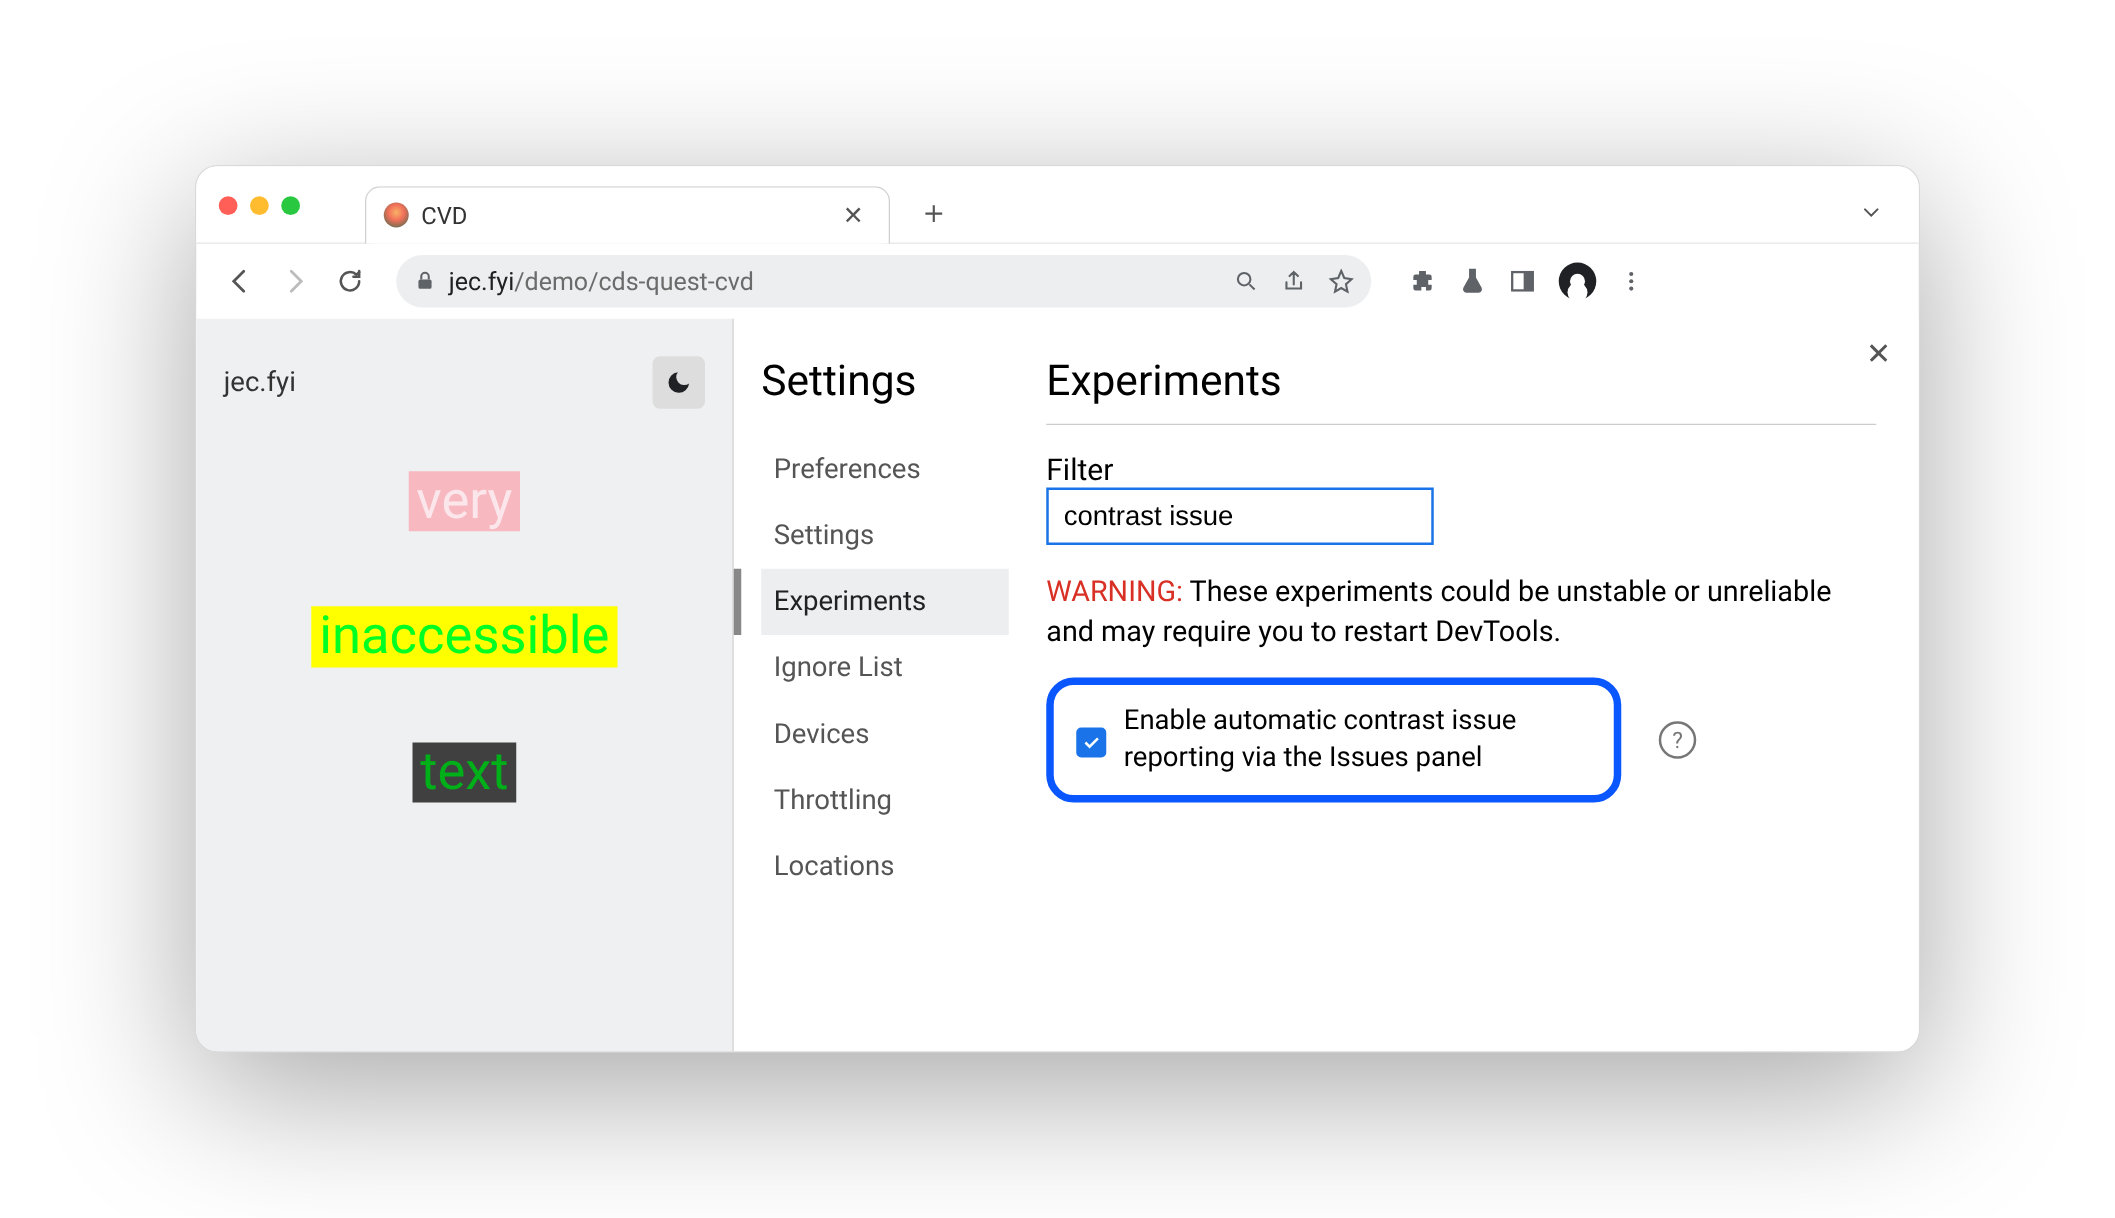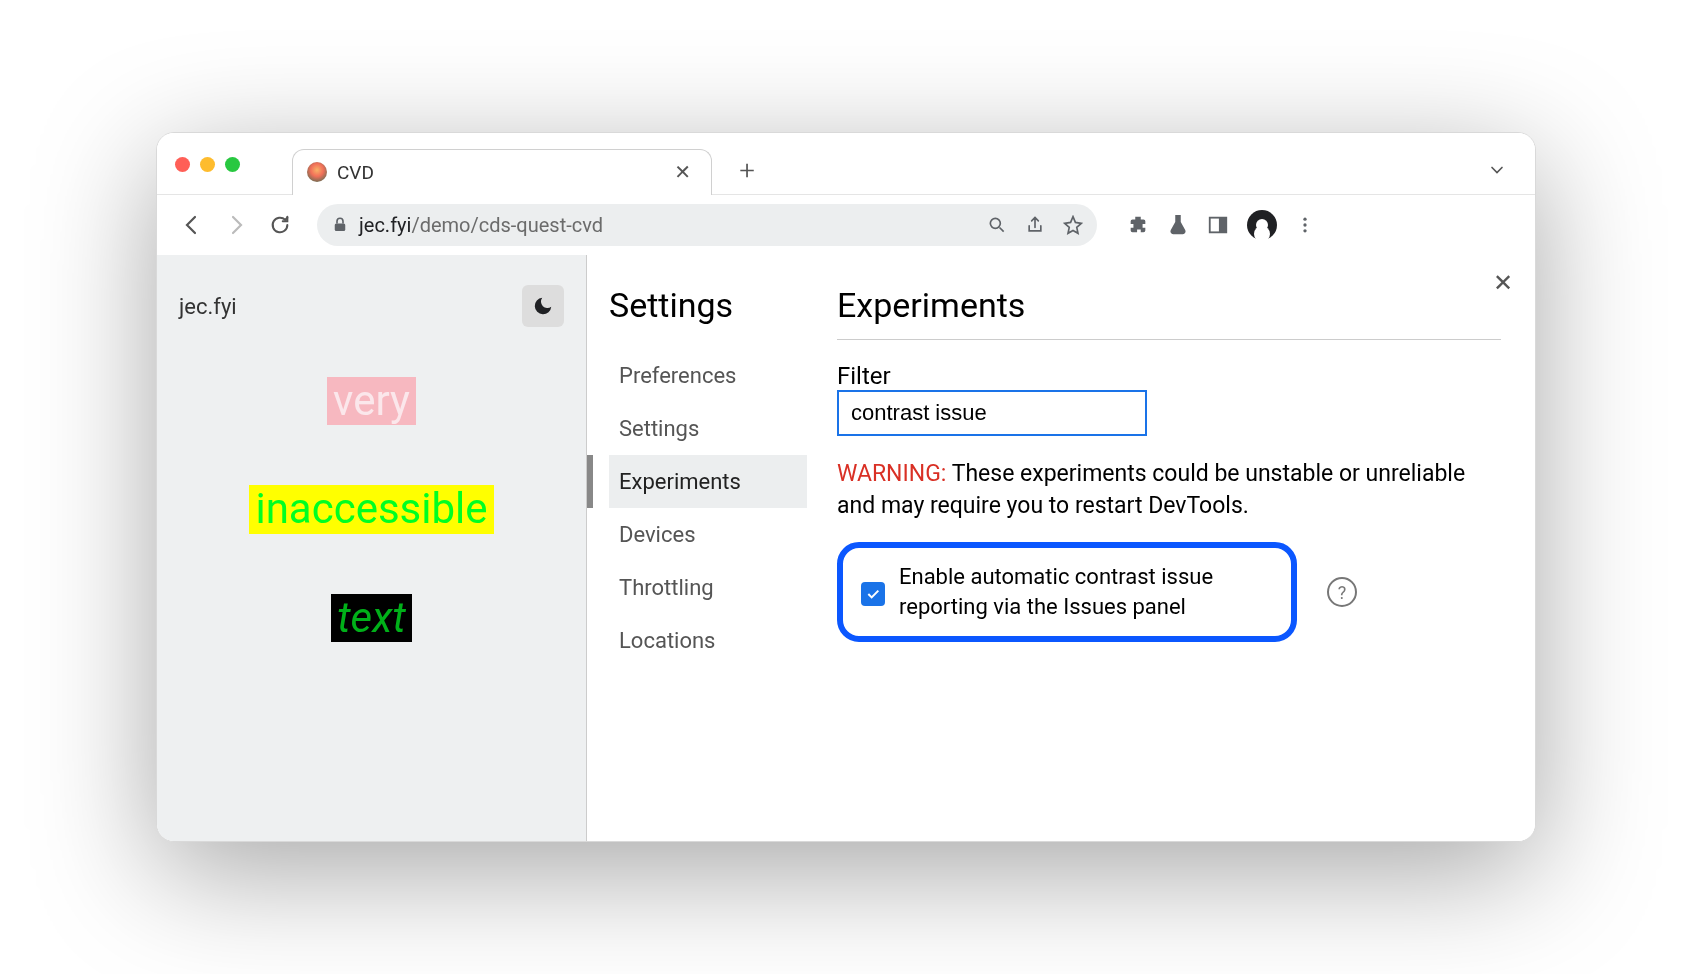--- a/index.html
+++ b/index.html
@@ -94,21 +94,21 @@
   padding: 30px 22px;
 }
 .page-header { display:flex; justify-content: space-between; align-items:center; margin-bottom: 50px;}
 .site-name { font-size: 22px; color: #333; }
 .theme-btn { width:42px; height:42px; background:#ddd; border-radius:6px; display:flex; align-items:center; justify-content:center; cursor:pointer;}
 .words { display:flex; flex-direction:column; align-items:center; gap: 60px; margin-top: 40px;}
 .word { font-size: 42px; font-weight: 400; padding: 0 6px; line-height:1.15;}
 .w1 { background:#f7b8c0; color:#fbe7eb; }
 .w2 { background:#ffff00; color:#00ff22; }
 .w3 { background:#ed7240; color:#fefdfc; }
-.w4 { background:#000000; color:#00b019;font-style:italic; }
+.w4 { background:#404040; color:#00b019; }
 
 .devtools {
   flex: 1; background: #fff; display: flex;
   position: relative;
 }
 .dt-close { position:absolute; top: 14px; right: 22px; font-size: 24px; color:#555; cursor:pointer;}
 .settings-nav {
   width: 220px; padding: 30px 0 0 22px;
 }
 .settings-title { font-size: 34px; font-weight:400; margin-bottom: 24px; }
@@ -264,20 +264,21 @@
     </div>
 
     <div class="devtools">
       <span class="dt-close">✕</span>
 
       <div class="settings-nav">
         <div class="settings-title">Settings</div>
         <div class="nav-item">Preferences</div>
         <div class="nav-item">Settings</div>
         <div class="nav-item active">Experiments</div>
+        <div class="nav-item">Ignore List</div>
         <div class="nav-item">Devices</div>
         <div class="nav-item">Throttling</div>
         <div class="nav-item">Locations</div>
       </div>
 
       <div class="settings-panel">
         <div class="panel-title">Experiments</div>
         <hr class="panel-hr">
         <div class="filter-row">
           <span class="filter-label">Filter</span>

